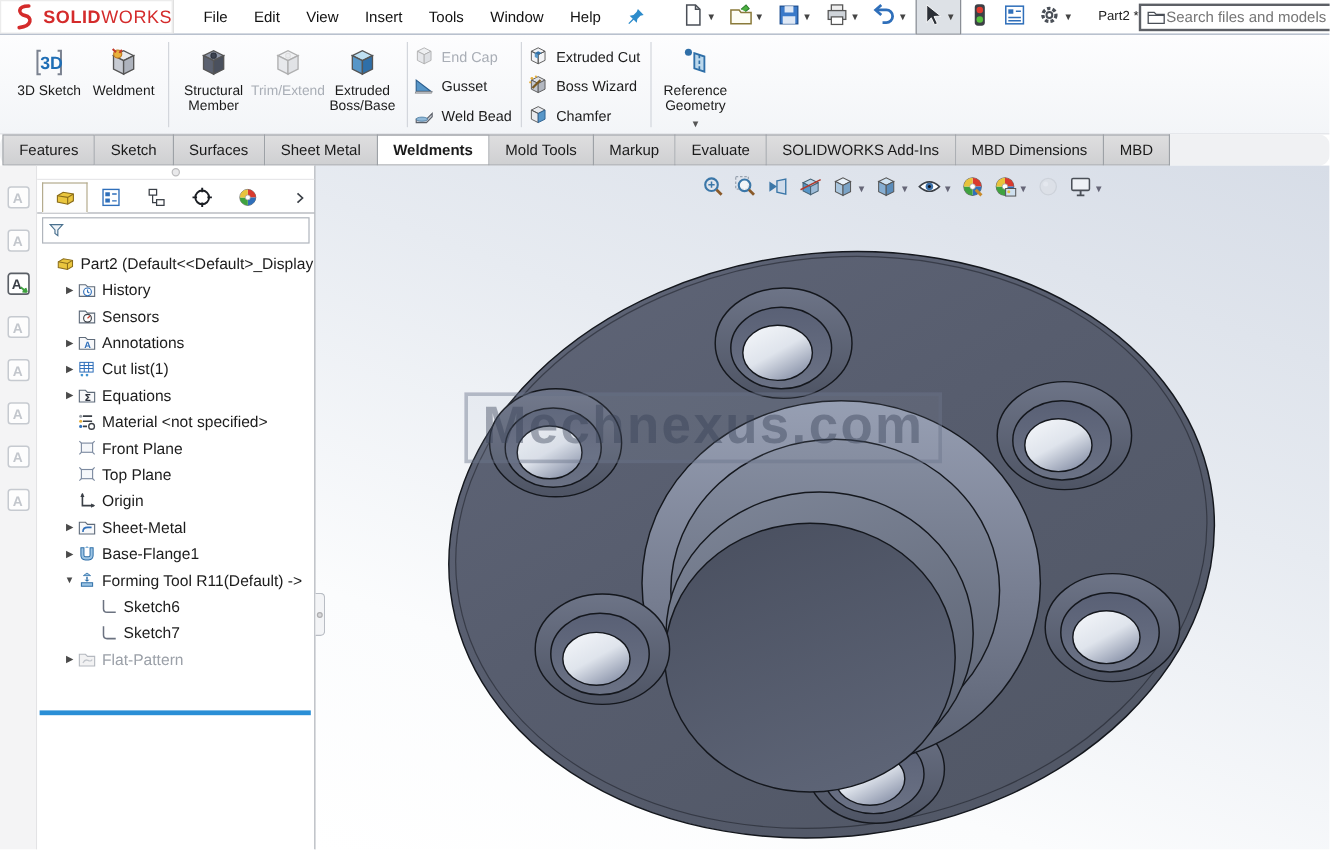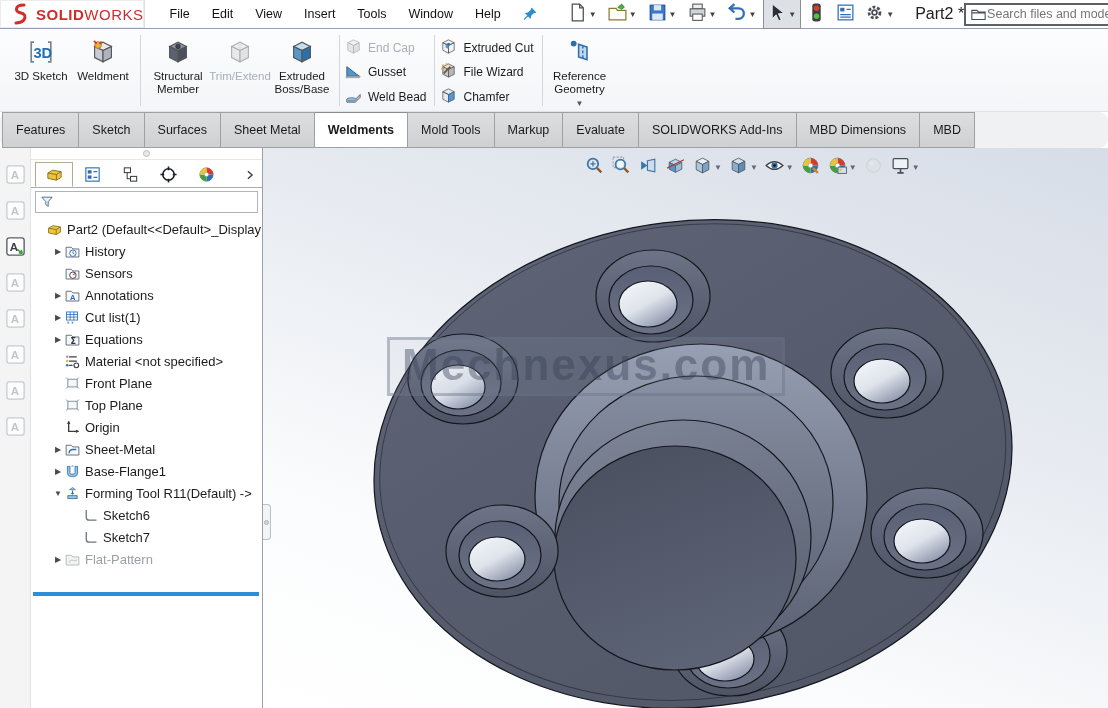--- a/index.html
+++ b/index.html
@@ -12,40 +12,40 @@
   .logo-box { width:160px; height:28px; display:flex; align-items:center; padding-left:8px; border-right:1px solid #e0e0e0; box-shadow:inset 0 0 0 1px #ececec; }
   .logo-text { font-size:15px; letter-spacing:.5px; margin-left:4px; color:#d42b2b; }
   .logo-text b { font-weight:bold; }
   .menu-items { display:flex; gap:0; margin-left:14px; }
   .menu-item { padding:4px 11px; font-size:12.5px; color:#111; cursor:default; }
   .pin-btn { margin-left:10px; width:22px; height:22px; display:flex; align-items:center; justify-content:center; }
   .qat { display:flex; align-items:center; gap:2px; margin-left:26px; }
   .qat-btn { display:flex; align-items:center; padding:2px 2px; border:1px solid transparent; }
   .qat-btn.pressed { background:#dde1e6; border:1px solid #8b8f96; }
   .qat-caret { font-size:8px; color:#444; margin:0 2px 0 1px; }
-  .doc-title { margin-left:16px; font-size:16px; color:#222; white-space:nowrap; }
+  .doc-title { margin-left:16px; font-size:11px; color:#222; white-space:nowrap; }
   .searchbox { margin-left:auto; margin-right:6px; width:182px; height:23px; border:2px solid #5d6066; background:#fff; display:flex; align-items:center; padding:0 4px; }
   .searchbox input { border:none; outline:none; flex:1; font-size:12.5px; color:#777; font-family:"Liberation Sans",sans-serif; min-width:0; }
 
   
   .ribbon { height:83px; background:linear-gradient(#fdfdfe,#f3f5f8); display:flex; align-items:stretch; padding:3px 4px 2px 6px; border-bottom:1px solid #dfe2e7; flex:0 0 auto; }
   .rb-group { display:flex; align-items:flex-start; padding:0 4px; }
   .rb-sep { width:1px; background:#d3d6dc; margin:3px 2px; }
   .rb-large { width:62px; display:flex; flex-direction:column; align-items:center; padding-top:4px; text-align:center; }
   .rb-large .ic { height:32px; display:flex; align-items:center; justify-content:center; }
   .rb-large .lbl { font-size:11.5px; line-height:13px; margin-top:2px; color:#1b1b1b; }
   .rb-large.disabled .lbl { color:#a9aeb6; }
   .rb-large .dd { font-size:8px; color:#555; margin-top:3px; }
   .rb-smallcol { display:flex; flex-direction:column; justify-content:flex-start; padding-top:4px; }
   .rb-small { display:flex; align-items:center; height:25px; padding:0 6px 0 2px; }
   .rb-small .lbl { font-size:12px; margin-left:5px; color:#1b1b1b; white-space:nowrap; }
   .rb-small.disabled .lbl { color:#a9aeb6; }
 
   
-  .cmd-tabs { height:36px; background:#f0f1f3; display:flex; align-items:stretch; padding-left:2px; flex:0 0 auto;border-radius:9px; }
+  .cmd-tabs { height:26px; background:#f0f1f3; display:flex; align-items:stretch; padding-left:2px; flex:0 0 auto;border-radius:9px; }
   .cmd-tab { display:flex; align-items:center; padding:0 13px; font-size:12.5px; color:#1a1a1a; background:linear-gradient(#dededf,#cfd0d2); border:1px solid #9da1a6; border-left-width:0; cursor:default; }
   .cmd-tab:first-child { border-left-width:1px; }
   .cmd-tab.active { background:#fff; font-weight:bold; border-top-color:#8a8e93; }
 
   
   .content { flex:1; display:flex; min-height:0; position:relative; }
   .left-strip { width:31px; background:#f4f4f5; border-right:1px solid #e3e3e5; display:flex; flex-direction:column; align-items:center; padding-top:14px; gap:12px; }
   .strip-btn { width:24px; height:24px; display:flex; align-items:center; justify-content:center; }
 
   .panel { width:232px; background:#fff; border-right:1px solid #9aa0a8; display:flex; flex-direction:column; position:relative; }
@@ -275,21 +275,21 @@
         <div class="rb-small">
           <span class="ic"><svg width="19" height="19" viewBox="0 0 20 20">
               <path d="M4 6 L10 3 L16 6 L10 9 Z" fill="#dfe1e6" stroke="#555" stroke-width=".8"></path>
               <path d="M4 6 L10 9 L10 17 L4 14 Z" fill="#c4c8cf" stroke="#555" stroke-width=".8"></path>
               <path d="M16 6 L10 9 L10 17 L16 14 Z" fill="#b2b7c0" stroke="#555" stroke-width=".8"></path>
               <path d="M5 13 L12 6" stroke="#7a5a20" stroke-width="2"></path>
               <circle cx="4.5" cy="4.5" r="1.2" fill="#e8b13c"></circle>
               <circle cx="8" cy="3" r="1" fill="#e8b13c"></circle>
               <circle cx="3" cy="8" r="1" fill="#e8b13c"></circle>
             </svg></span>
-          <span class="lbl">File Wizard</span>
+          <span class="lbl">Boss Wizard</span>
         </div>
         <div class="rb-small">
           <span class="ic"><svg width="19" height="19" viewBox="0 0 20 20">
               <path d="M4 6 L10 3 L16 6 L10 9 Z M4 6 L10 9 V17 L4 14 Z" fill="#e8eaee" stroke="#555" stroke-width=".8"></path>
               <path d="M16 6 L10 9 V17 L16 14 Z" fill="#5796c8" stroke="#2b5e8e" stroke-width=".8"></path>
             </svg></span>
           <span class="lbl">Chamfer</span>
         </div>
       </div>
       <div class="rb-sep"></div>

